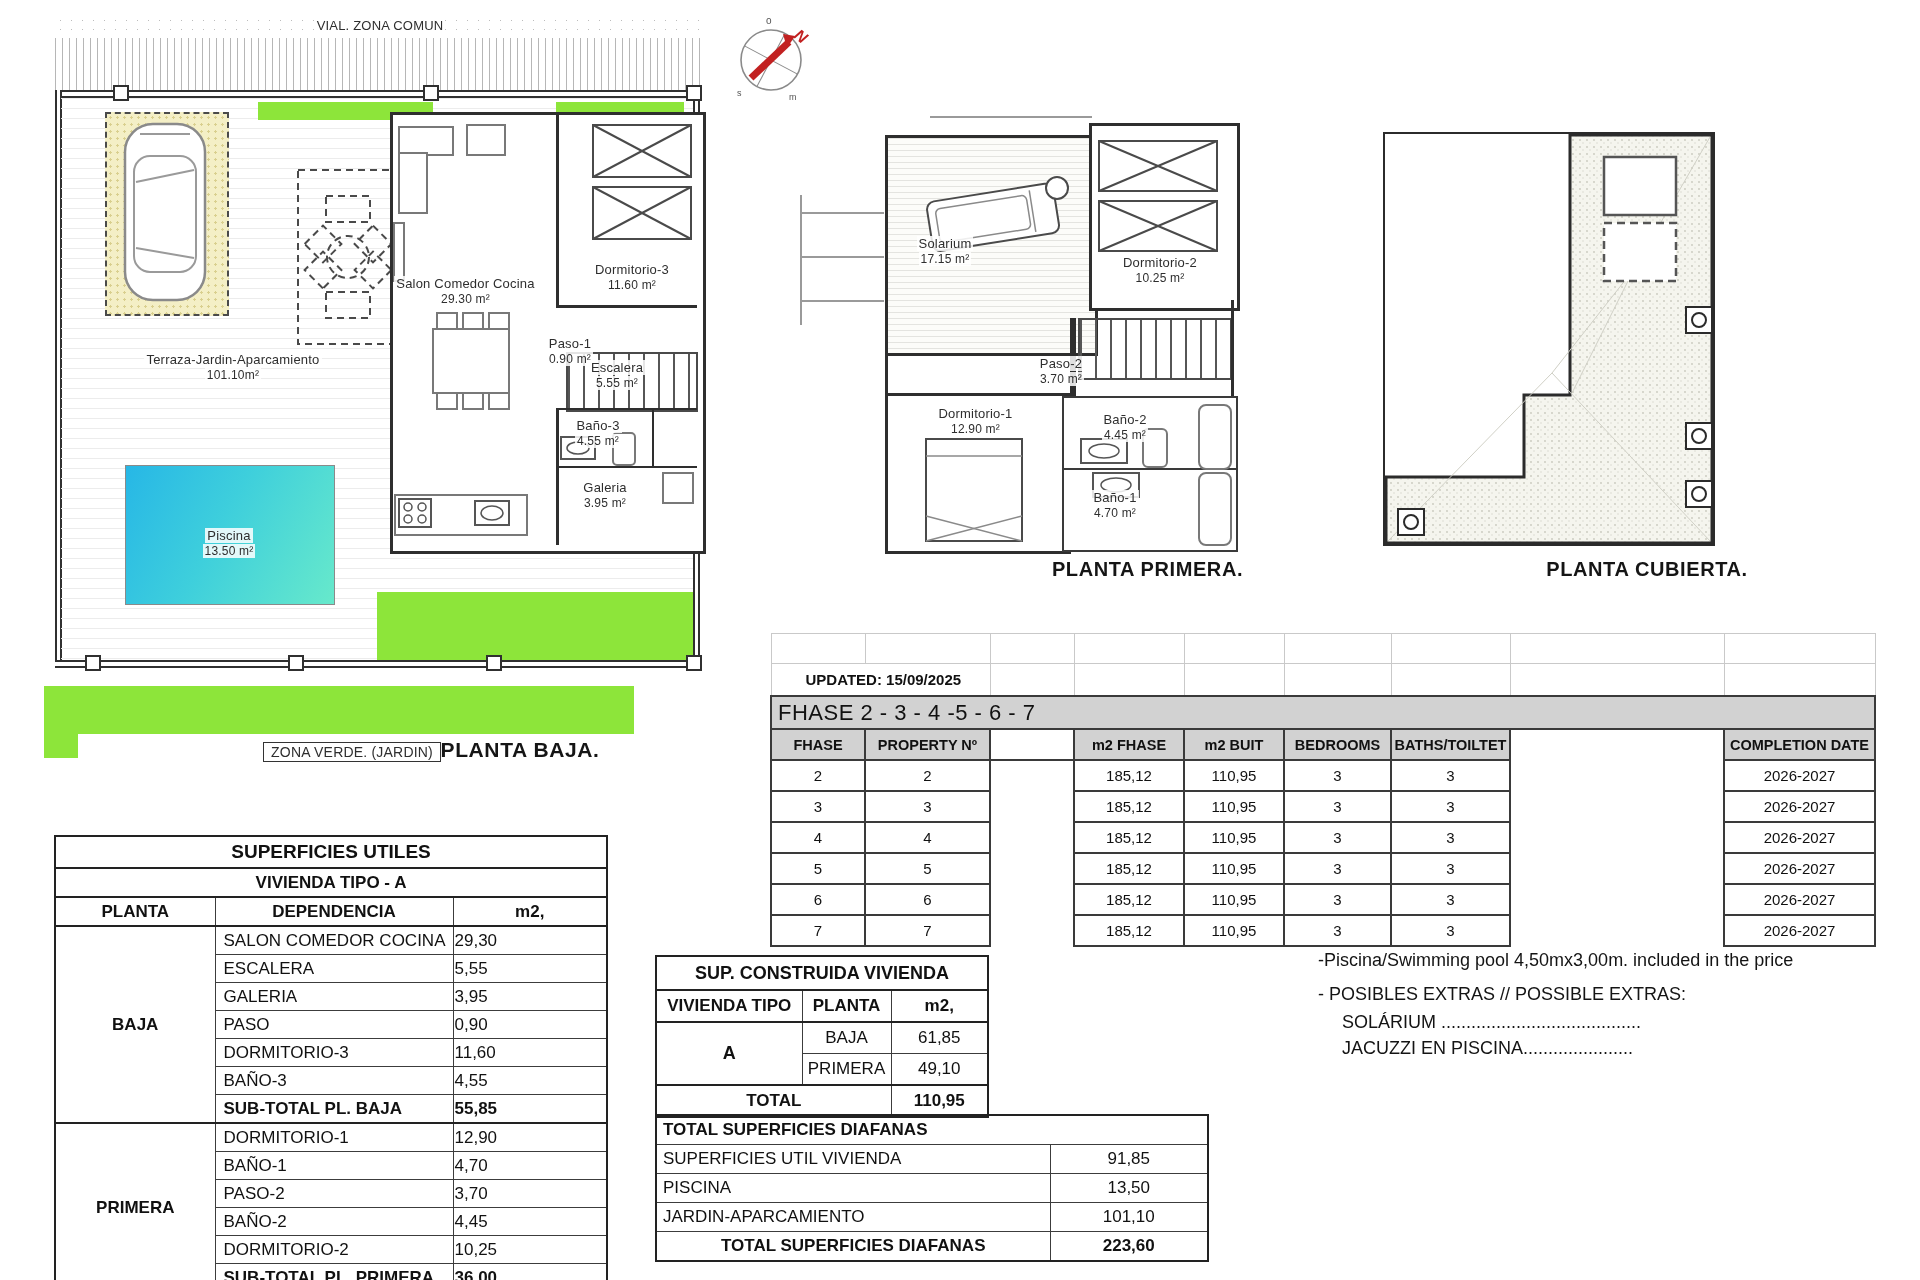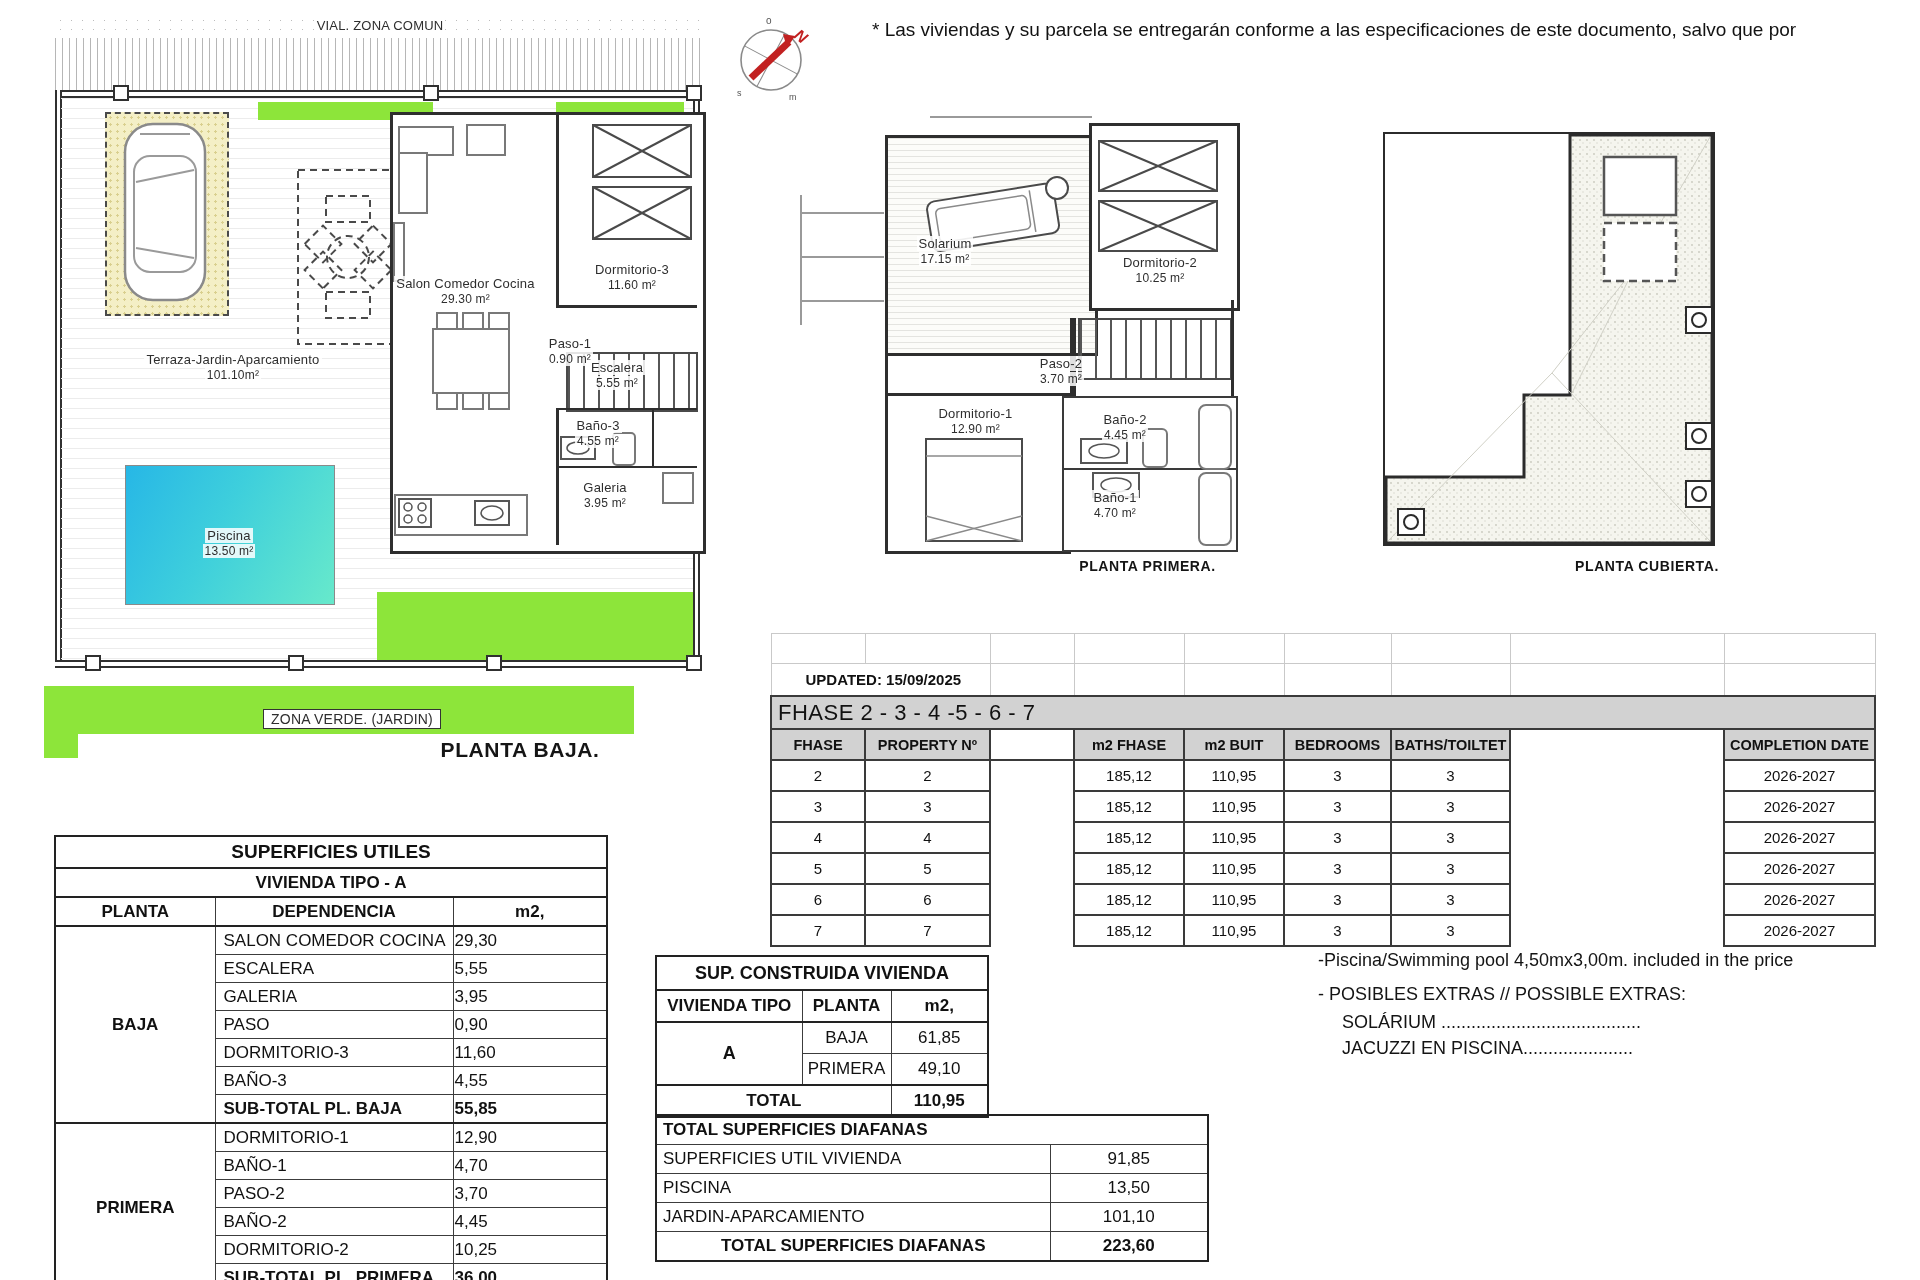--- a/index.html
+++ b/index.html
@@ -3,21 +3,21 @@
 <meta charset="utf-8">
 <style>
   html,body{margin:0;padding:0}
   body{width:1920px;height:1280px;position:relative;background:#fff;
        font-family:"Liberation Sans",sans-serif;color:#161616;overflow:hidden}
   .abs{position:absolute}
   
   .rl{position:absolute;text-align:center;font-size:13px;line-height:15px;color:#2e2e2e;letter-spacing:.2px;white-space:nowrap}
   .rl .a{font-size:12px}
   .rl span{background:rgba(255,255,255,.85);padding:0 2px}
-  .ptitle{position:absolute;font-size:14px;font-weight:bold;letter-spacing:.6px;color:#151515;text-align:center;white-space:nowrap}
+  .ptitle{position:absolute;font-size:20px;font-weight:bold;letter-spacing:.6px;color:#151515;text-align:center;white-space:nowrap}
   
   .wallH{position:absolute;background:#fff;border-top:2px solid #303030;border-bottom:2px solid #303030}
   .wallV{position:absolute;background:#fff;border-left:2px solid #303030;border-right:2px solid #303030}
   .sq{position:absolute;width:12px;height:12px;background:#fff;border:2px solid #303030}
   .part{position:absolute;background:#2e2e2e}
   .box3{position:absolute;border:3px solid #2e2e2e;background:#fff}
   .box2{position:absolute;border:2px solid #3a3a3a;background:#fff}
   .furn{position:absolute;border:2px solid #787878;background:#fff}
   .fline{position:absolute;background:#9a9a9a}
   .stairs{position:absolute;border:2px solid #4a4a4a;
@@ -65,21 +65,20 @@
   .df td{height:26px}
   .df td.ttl{font-weight:bold;text-align:left;padding-left:6px}
   .df td.lbl{padding-left:6px}
   .df td.val{text-align:center}
   .df td.tot{font-weight:bold;text-align:center}
 </style>
 </head>
 <body>
 
 <div class="disc">
-  <div>* Las viviendas y su parcela se entregarán conforme a las especificaciones de este documento, salvo que por</div>
 </div>
 
 <svg class="abs" style="left:733px;top:14px" width="80" height="88" viewBox="0 0 80 88">
   <circle cx="38" cy="46" r="30" fill="none" stroke="#8a8a8a" stroke-width="1.6"></circle>
   <g stroke="#8a8a8a" stroke-width="1" transform="rotate(28 38 46)">
     <line x1="38" y1="16" x2="38" y2="76"></line>
       <line x1="8" y1="46" x2="68" y2="46"></line>
   </g>
   <line x1="18" y1="64" x2="56" y2="28" stroke="#c22121" stroke-width="7"></line>
   <polygon points="50,20 62,22 54,34" fill="#c22121"></polygon>
@@ -212,21 +211,21 @@
   </div>
 
   <div class="sq" style="left:113px;top:85px"></div>
   <div class="sq" style="left:423px;top:85px"></div>
   <div class="sq" style="left:686px;top:85px"></div>
   <div class="sq" style="left:85px;top:655px"></div>
   <div class="sq" style="left:288px;top:655px"></div>
   <div class="sq" style="left:486px;top:655px"></div>
   <div class="sq" style="left:686px;top:655px"></div>
 
-  <div class="rl" style="left:262px;top:712px;width:180px;font-size:14px">
+  <div class="rl" style="left:262px;top:745px;width:180px;font-size:14px">
     <span style="border:1px solid #333;padding:1px 7px;background:#fff">ZONA VERDE. (JARDIN)</span>
   </div>
   <div class="ptitle" style="left:430px;top:738px;width:180px;font-size:21px">PLANTA BAJA.</div>
 </div>
 
 <div>
 
   <div class="fline" style="left:800px;top:195px;width:2px;height:130px"></div>
   <div class="fline" style="left:800px;top:212px;width:84px;height:2px"></div>
   <div class="fline" style="left:800px;top:256px;width:84px;height:2px"></div>

